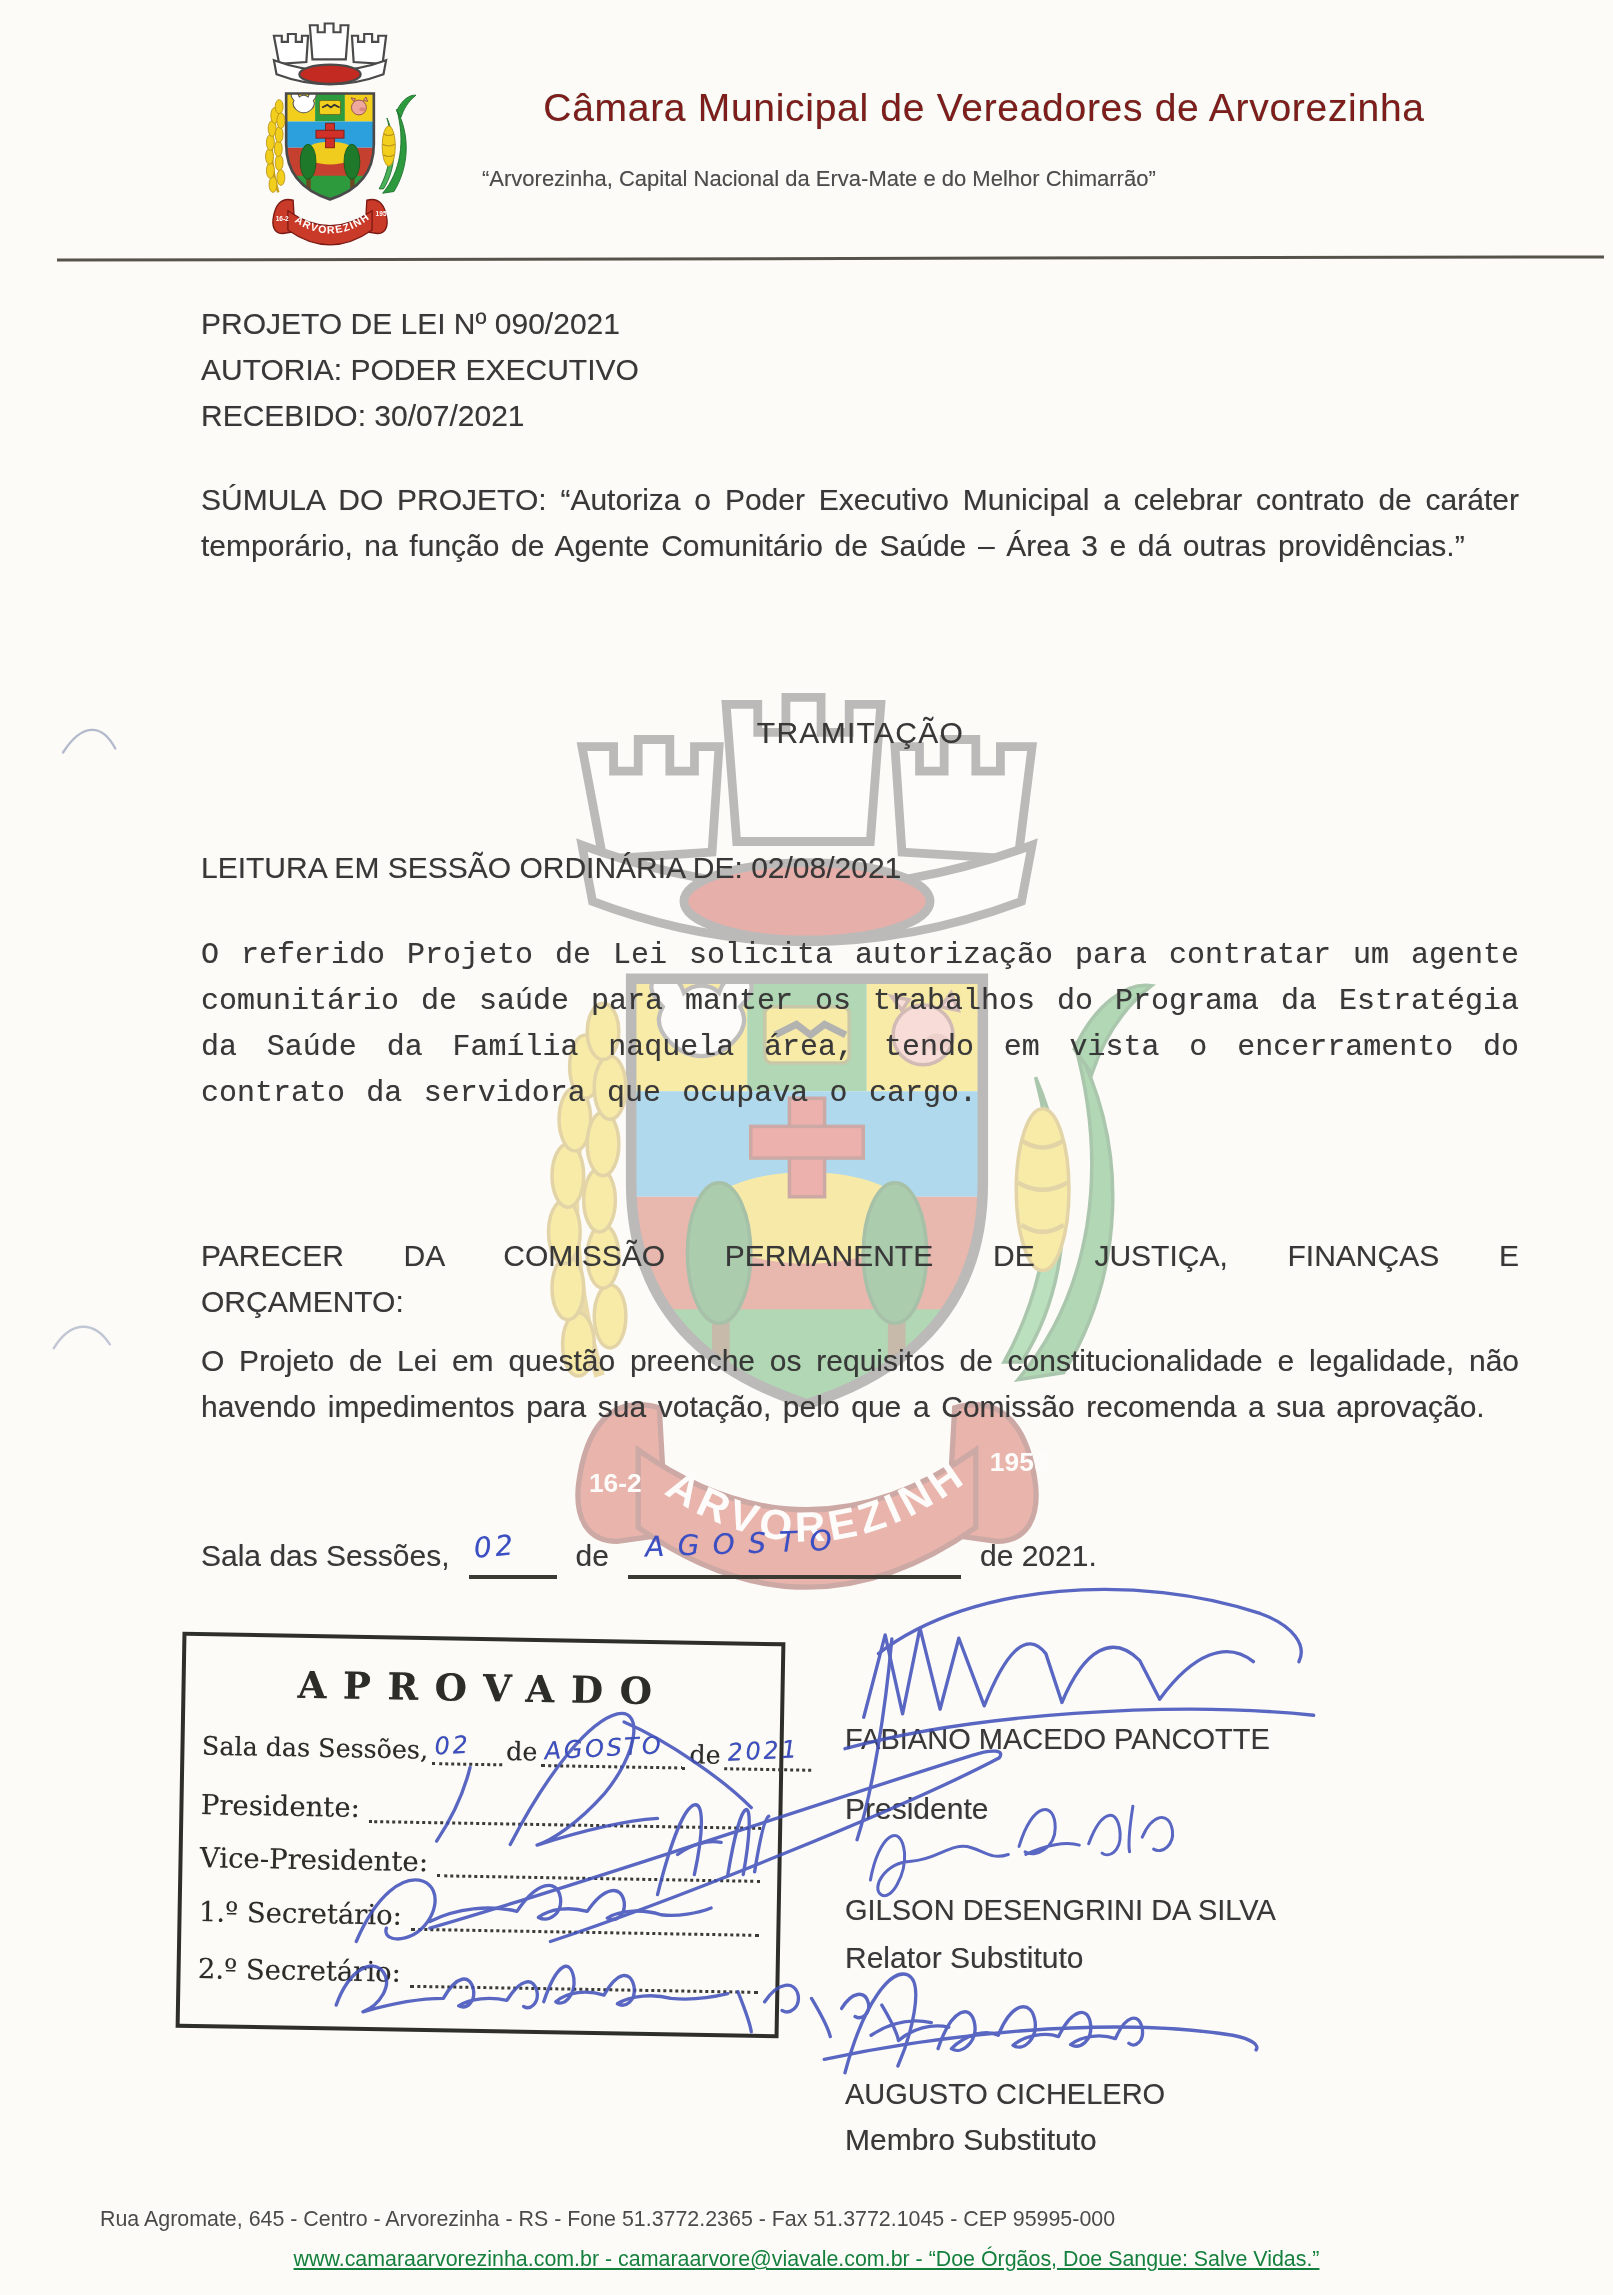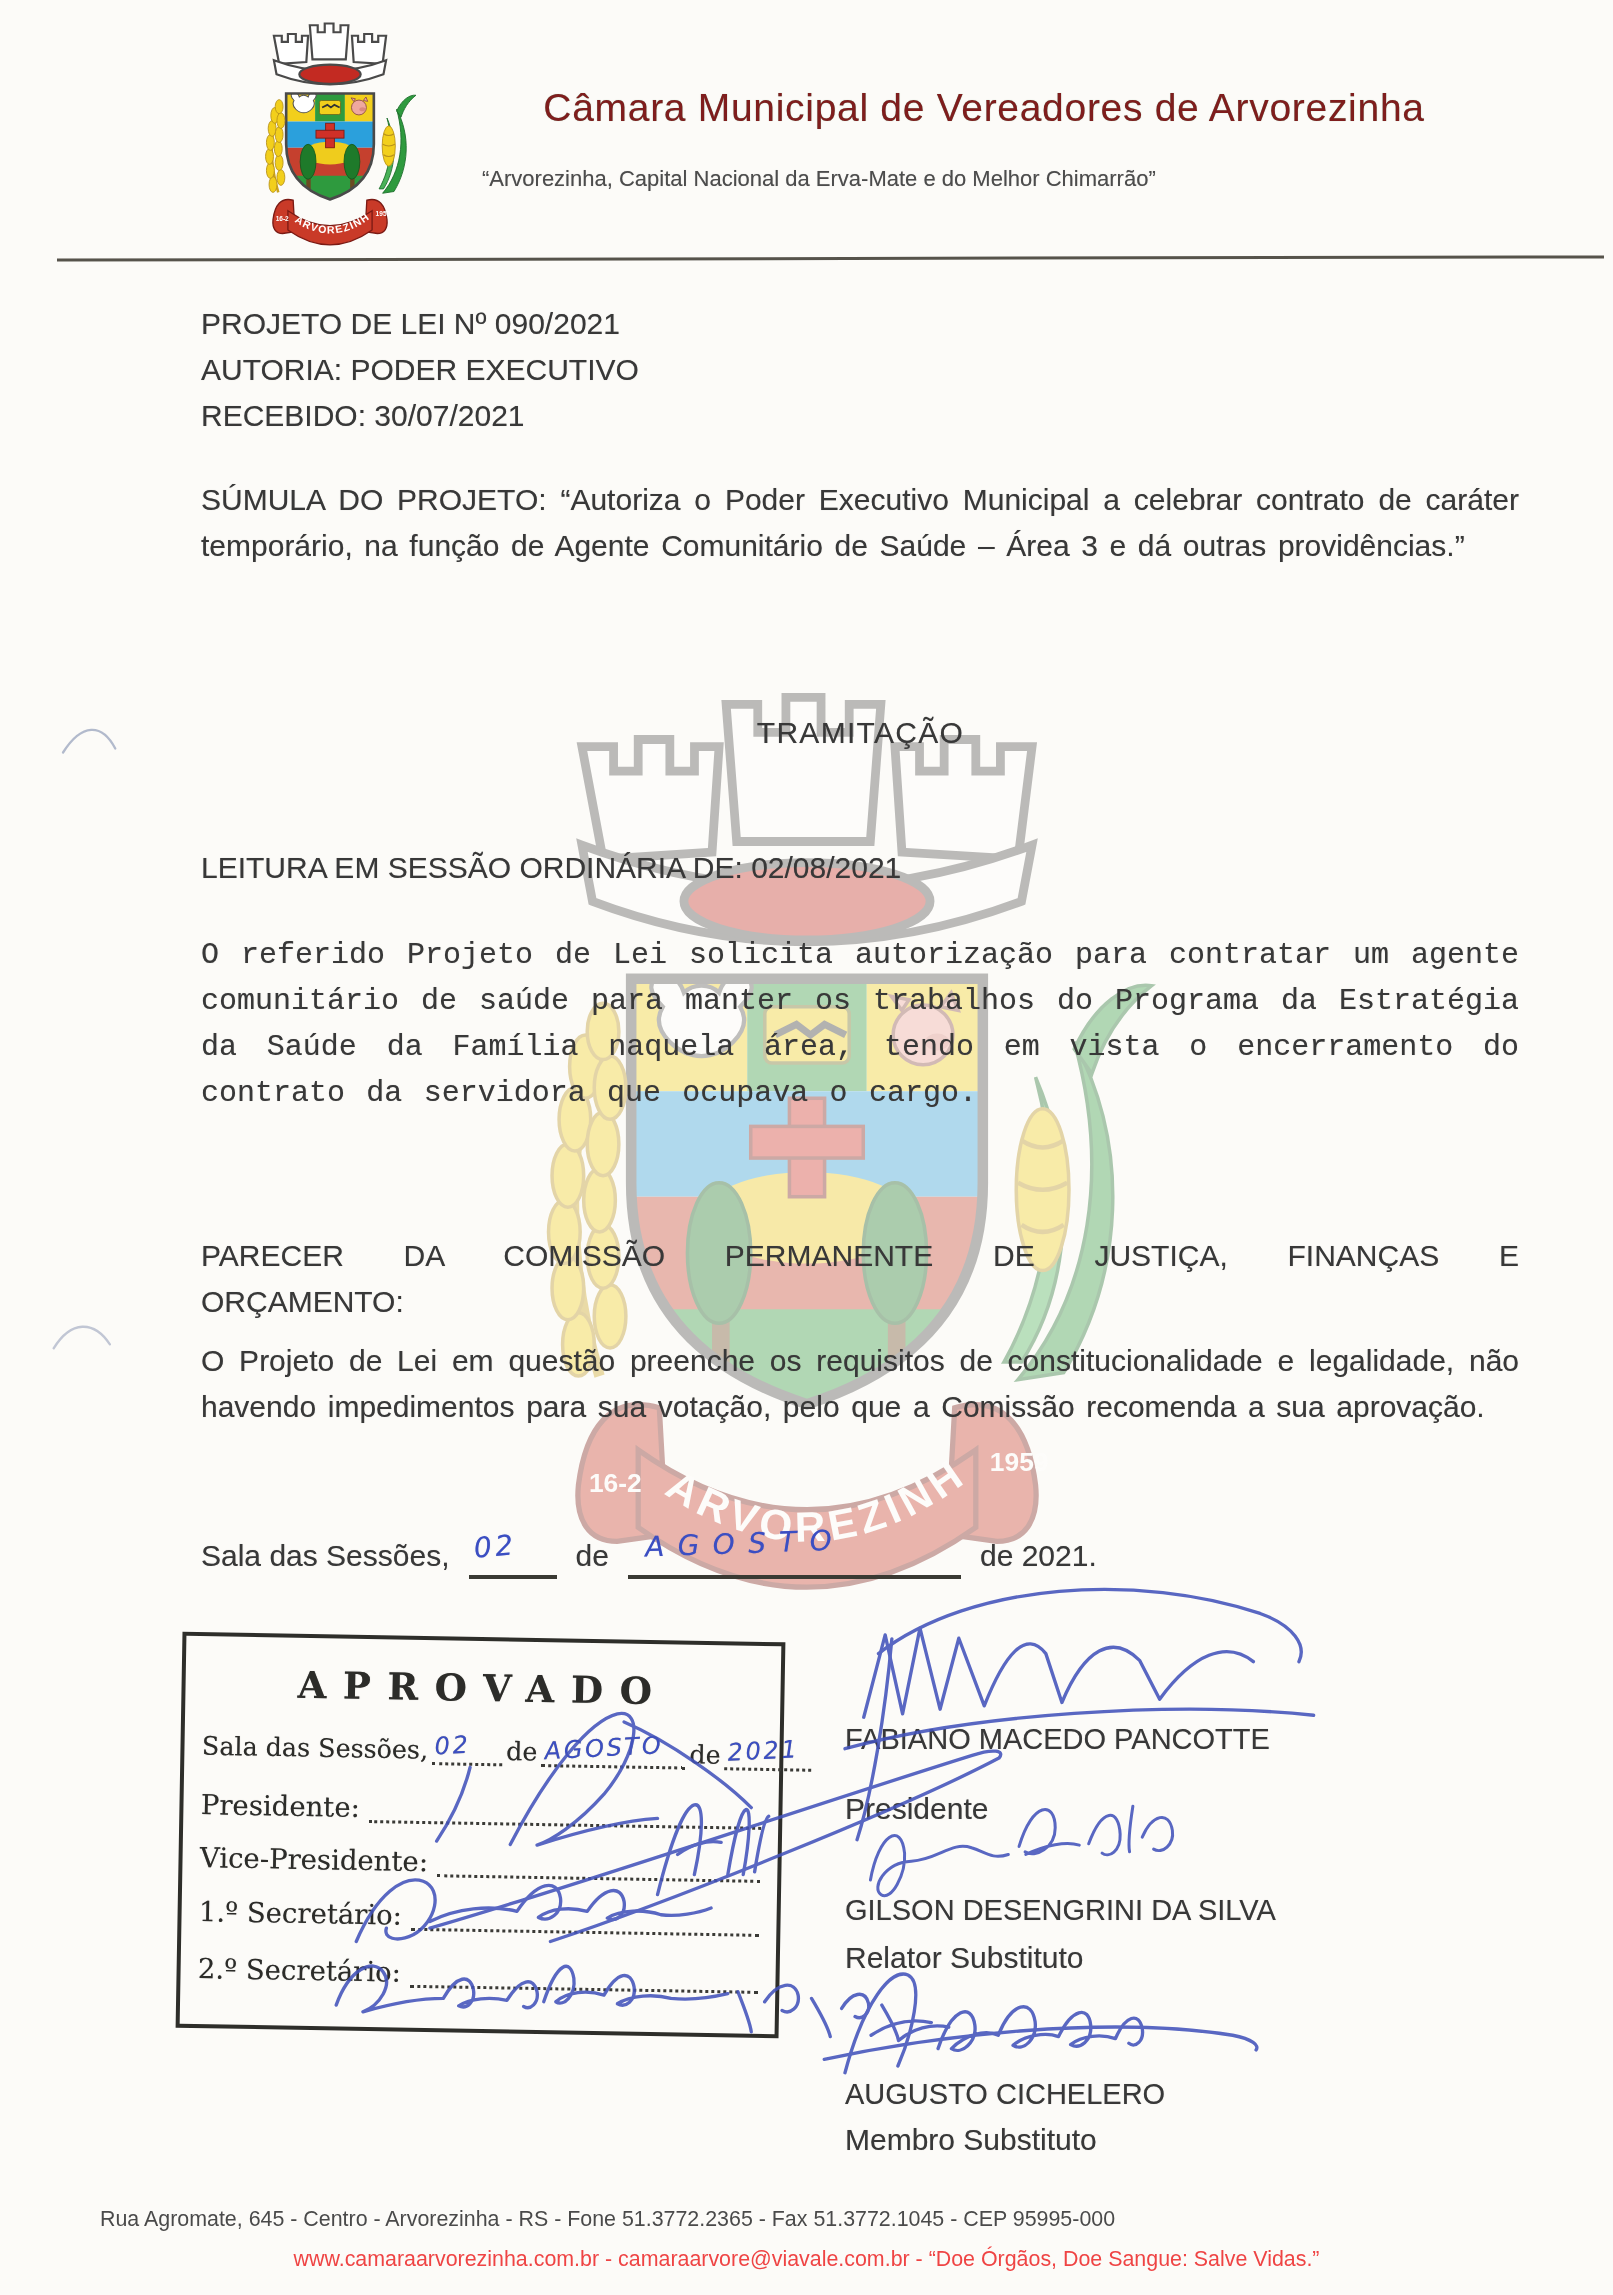--- a/index.html
+++ b/index.html
@@ -62,21 +62,21 @@
   .stamp-row .dot{flex:1;border-bottom:3.3px dotted #3a3a36;height:24px;margin-left:9.4px;}
   .r1{margin-top:27px;} .r4{margin-top:25.4px;}
   
   .sig-name{font-size:29px;width:737px;}
   .sig-role{font-size:30px;width:737px;}
   .n1{left:845px;top:1716px;} .r1n{left:845px;top:1765px;margin-top:21px;}
   .n2{left:845px;top:1887px;} .r2n{left:845px;top:1935px;}
   .n3{left:845px;top:2071px;} .r3n{left:845px;top:2117px;}
   
   .footer1{left:100px;top:2207px;width:1413px;text-align:left;font-size:21.4px;color:#4a4a4a;}
-  .footer2{left:100px;top:2247px;width:1413px;text-align:center;font-size:21.4px;color:#ef4444;}
+  .footer2{left:100px;top:2247px;width:1413px;text-align:center;font-size:21.4px;color:#15803d;text-decoration:underline;}
   .ink{position:absolute;left:0;top:0;pointer-events:none;}
 </style>
 </head>
 <body>
 
 <div class="page">
 
   <svg width="0" height="0" style="position:absolute" aria-hidden="true">
     <defs>
       <clipPath id="shclip">

